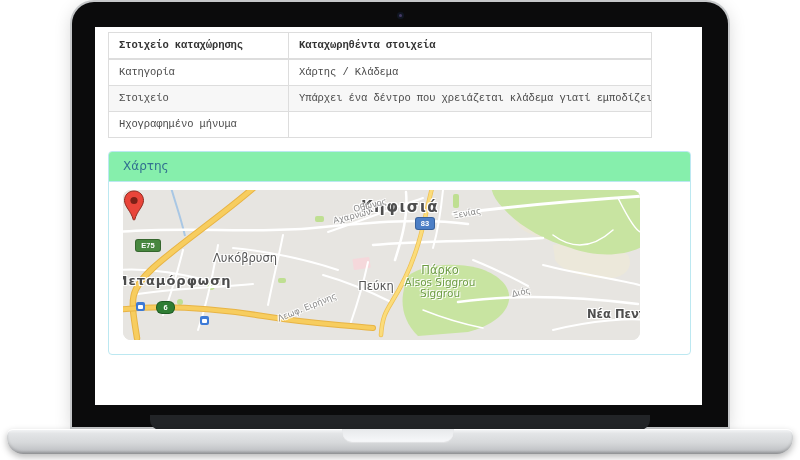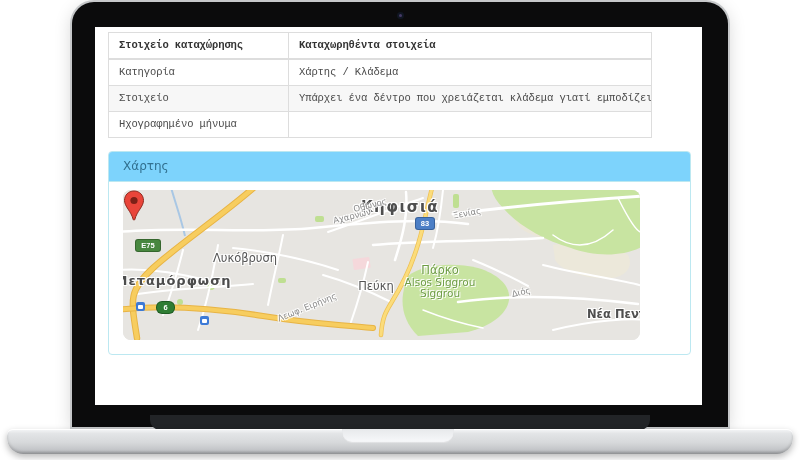--- a/index.html
+++ b/index.html
@@ -38,21 +38,21 @@
                   font-family:Liberation Mono, monospace; }
   .details th, .details td { border:1px solid #ddd; padding:6px 10px; text-align:left;
                   font-size:10.5px; line-height:13px; letter-spacing:-.1px;
                   white-space:nowrap; overflow:hidden; color:#4a4a4a; }
   .details th { font-weight:bold; color:#333; border-bottom-width:2px; }
   .details col.c1 { width:180px; }
   .details tr.alt td { background:#f7f7f7; }
 
   
   .panel { margin-top:13px; width:583px; border:1px solid #bce8f1; border-radius:4px; background:#fff; }
-  .panel-heading { background:#7dd3fc; color:#31708f; font-size:12px; line-height:15px;
+  .panel-heading { background:#86efac; color:#31708f; font-size:12px; line-height:15px;
                    padding:7px 14px; border-bottom:1px solid #bce8f1; border-radius:3px 3px 0 0; }
   .panel-body { padding:8px 14px 14px; }
 
   .map { position:relative; width:517px; height:150px; border-radius:8px;
          overflow:hidden; background:#e7e5e1; }
   .map svg { position:absolute; left:0; top:0; }
 
   .mlabel { position:absolute; color:#575757; white-space:nowrap;
             font-family:"DejaVu Sans",sans-serif;
             text-shadow:1px 1px 0 #fff,-1px -1px 0 #fff,1px -1px 0 #fff,-1px 1px 0 #fff,0 0 2px #fff; }

